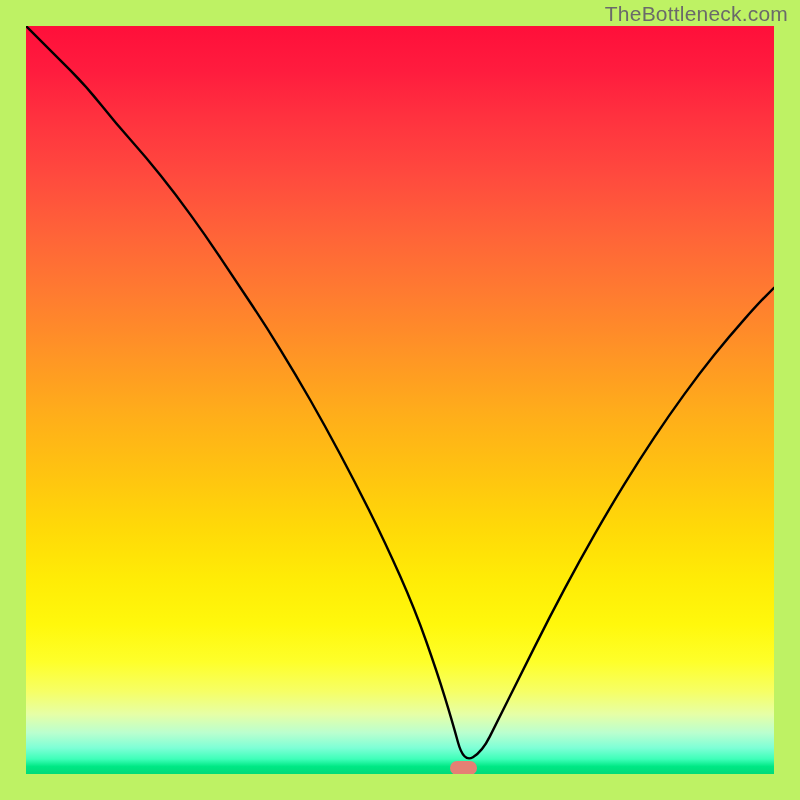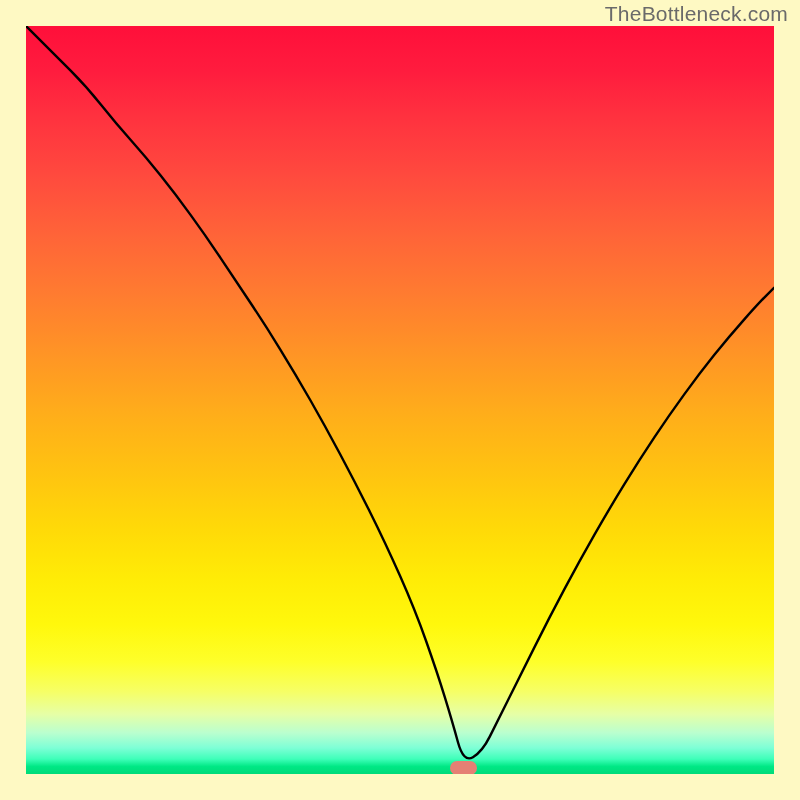--- a/index.html
+++ b/index.html
@@ -10,21 +10,21 @@
     background: #000;
     overflow: hidden;
     font-family: Arial, Helvetica, sans-serif;
   }
   .frame {
     position: absolute;
     left: 0;
     top: 0;
     width: 800px;
     height: 800px;
-    background: #fef9c3;
+    background: #bef264;
   }
   .watermark {
     position: absolute;
     top: 2px;
     right: 12px;
     color: #6a6a6a;
     font-size: 21px;
     font-weight: 500;
     letter-spacing: 0.2px;
     z-index: 50;

